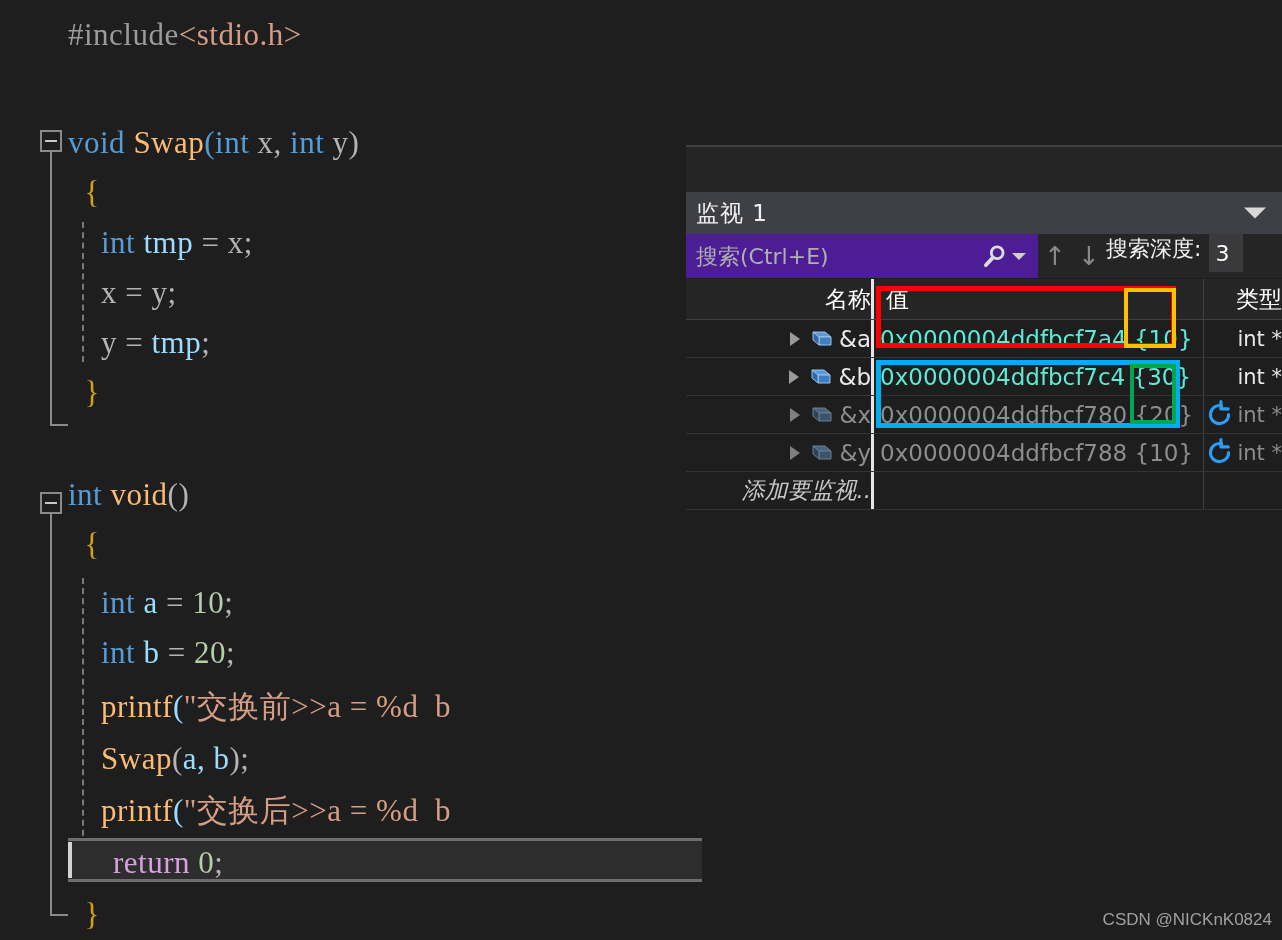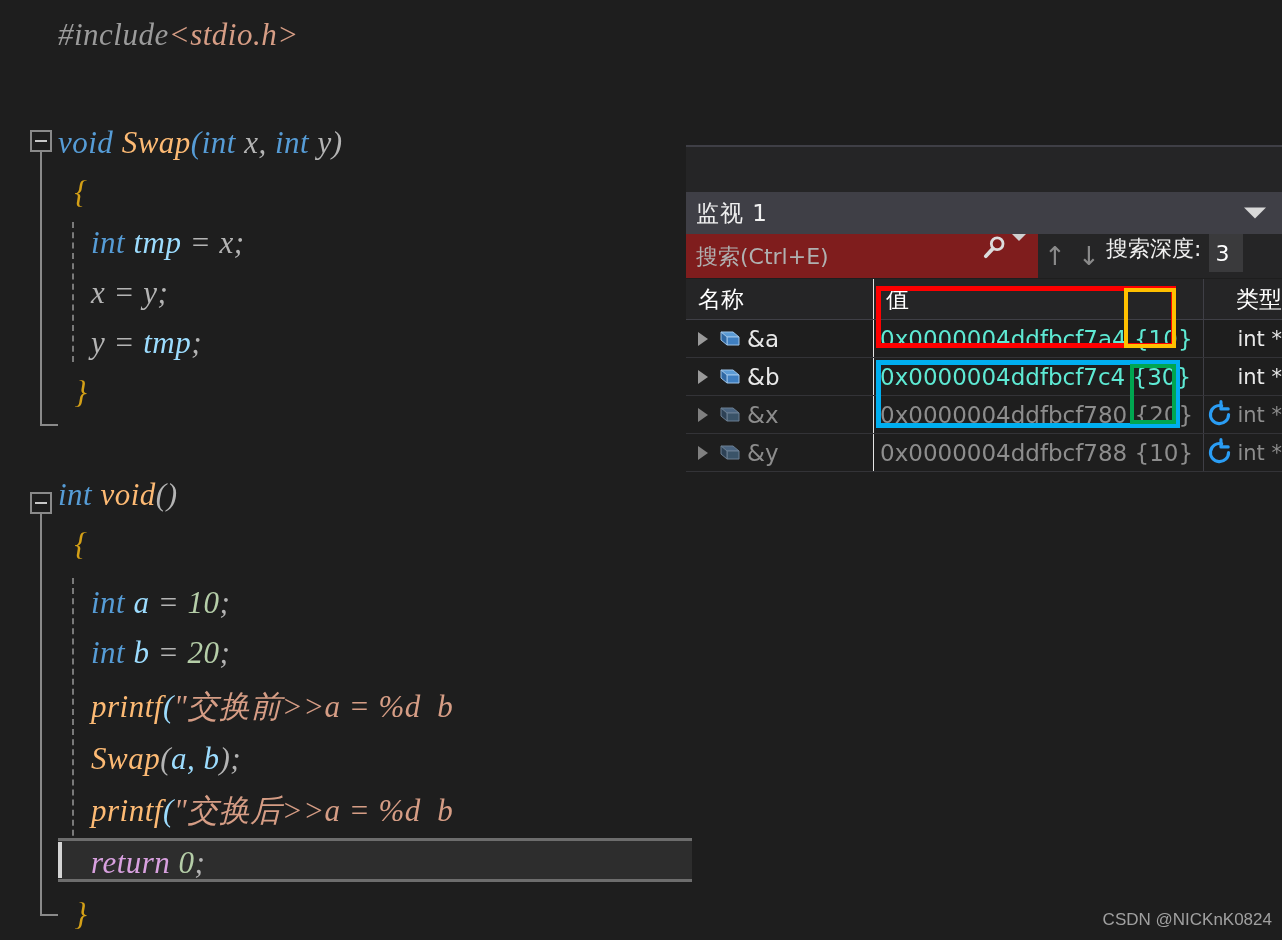--- a/index.html
+++ b/index.html
@@ -11,25 +11,24 @@
     width: 1282px;
     height: 940px;
     position: relative;
     overflow: hidden;
     font-family: "Liberation Sans", sans-serif;
   }
 
   
   #editor {
     position: absolute;
-    left: 6px; top: 0;
+    left: 16px; top: 0;
     width: 686px; height: 940px;
     background: #1e1e1e;
     overflow: hidden;
-    font-style: italic;
   }
   .code-line {
     position: absolute;
     left: 0;
     height: 50px;
     line-height: 50px;
     white-space: pre;
     font-family: "Liberation Serif", serif;
     font-size: 31px;
     letter-spacing: 0.5px;
@@ -39,21 +38,21 @@
   
   .t-pre   { color: #9b9b9b; }
   .t-inc   { color: #d69d85; }
   .t-kw    { color: #569cd6; }
   .t-fn    { color: #fdba74; }
   .t-var   { color: #9cdcfe; }
   .t-plain { color: #b4b4b4; }
   .t-num   { color: #b5cea8; }
   .t-brace { color: #d4a017; }
   .t-str   { color: #d69d85; }
-  .t-ctrl  { color: #d8a0df; }
+  .t-ctrl  { color: #d8a0df; margin-left: 12px; }
 
   
   .fold-box {
     position: absolute;
     width: 22px; height: 22px;
     border: 2px solid #8a8a8a;
     background: #1e1e1e;
     box-sizing: border-box;
   }
   .fold-box::after {
@@ -141,22 +140,23 @@
 
   #watch-toolbar {
     height: 44px;
     background: #252526;
     display: flex;
     align-items: stretch;
     border-bottom: 1px solid #1e1e1e;
   }
   #search-box {
     width: 352px;
-    background: #7f1d1d;
+    background: #4c1d95;
     display: flex;
+    align-items: center;
     position: relative;
   }
   #search-input {
     flex: 1;
     background: transparent;
     border: none;
     outline: none;
     color: #b8b8b8;
     font-size: 22px;
     font-family: "DejaVu Sans", sans-serif;
@@ -218,21 +218,21 @@
     border-bottom: 1px solid #3f3f46;
     height: 40px;
   }
   .cell {
     display: flex;
     align-items: center;
     box-sizing: border-box;
     overflow: hidden;
     white-space: nowrap;
   }
-  .cell.name  { width: 188px; border-right: 1px solid #e5e5e5; padding-left: 6px; }
+  .cell.name  { width: 188px; border-right: 3px solid #e5e5e5; padding-left: 6px; justify-content: flex-end; }
   .cell.value { width: 330px; border-right: 1px solid #3f3f46; padding-left: 6px; }
   .cell.type  { width: 78px; padding-left: 8px; justify-content: flex-end; }
   .hdr-text { color: #ffffff; font-size: 23px; padding-left: 6px; }
 
   .expander {
     width: 22px; flex: none;
     display: flex; align-items: center; justify-content: center;
     cursor: pointer;
   }
   .tri {
@@ -439,20 +439,27 @@
           <div class="cell type">
             <span class="type-text">int *</span>
           </div>
           <span class="refresh-icon"><svg viewBox="0 0 24 24">
               <path d="M19.5 12 A7.5 7.5 0 1 1 13.8 4.8" fill="none" stroke="#2a9df4" stroke-width="2.6" stroke-linecap="round"></path>
               <path d="M13.2 1.4 L13.2 7.4 L19.2 7.4" fill="none" stroke="#2a9df4" stroke-width="2.6" stroke-linecap="round" stroke-linejoin="round"></path>
             </svg></span>
         </div>
       </div>
 
+    <div class="grid-row">
+      <div class="cell name">
+        <span class="add-watch">添加要监视..</span>
+      </div>
+      <div class="cell value"></div>
+      <div class="cell type"></div>
+    </div>
   </div>
 </div>
 
 <div class="anno" id="anno-red"></div>
 <div class="anno" id="anno-yellow"></div>
 <div class="anno" id="anno-blue"></div>
 <div class="anno" id="anno-green"></div>
 
 <div id="watermark">CSDN @NICKnK0824</div>
 

